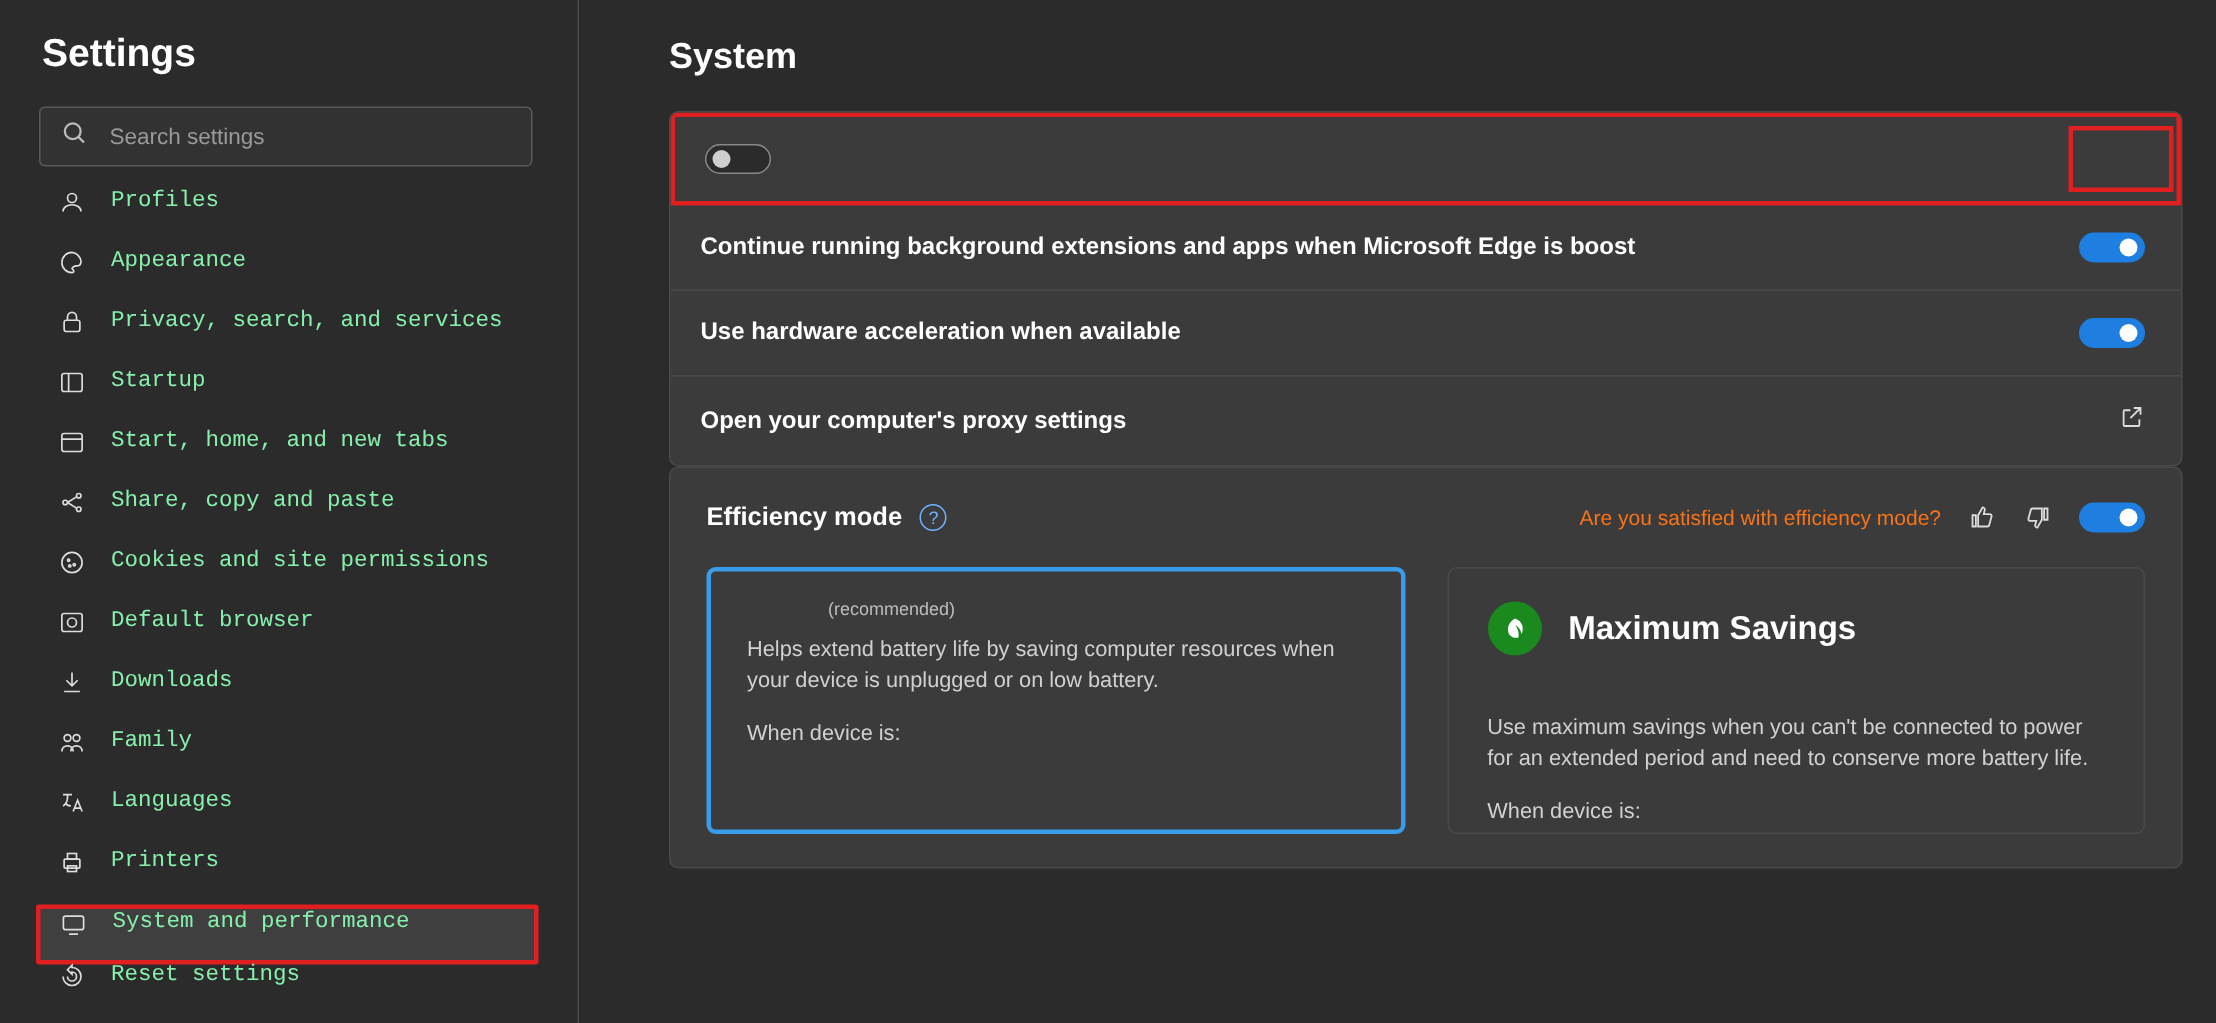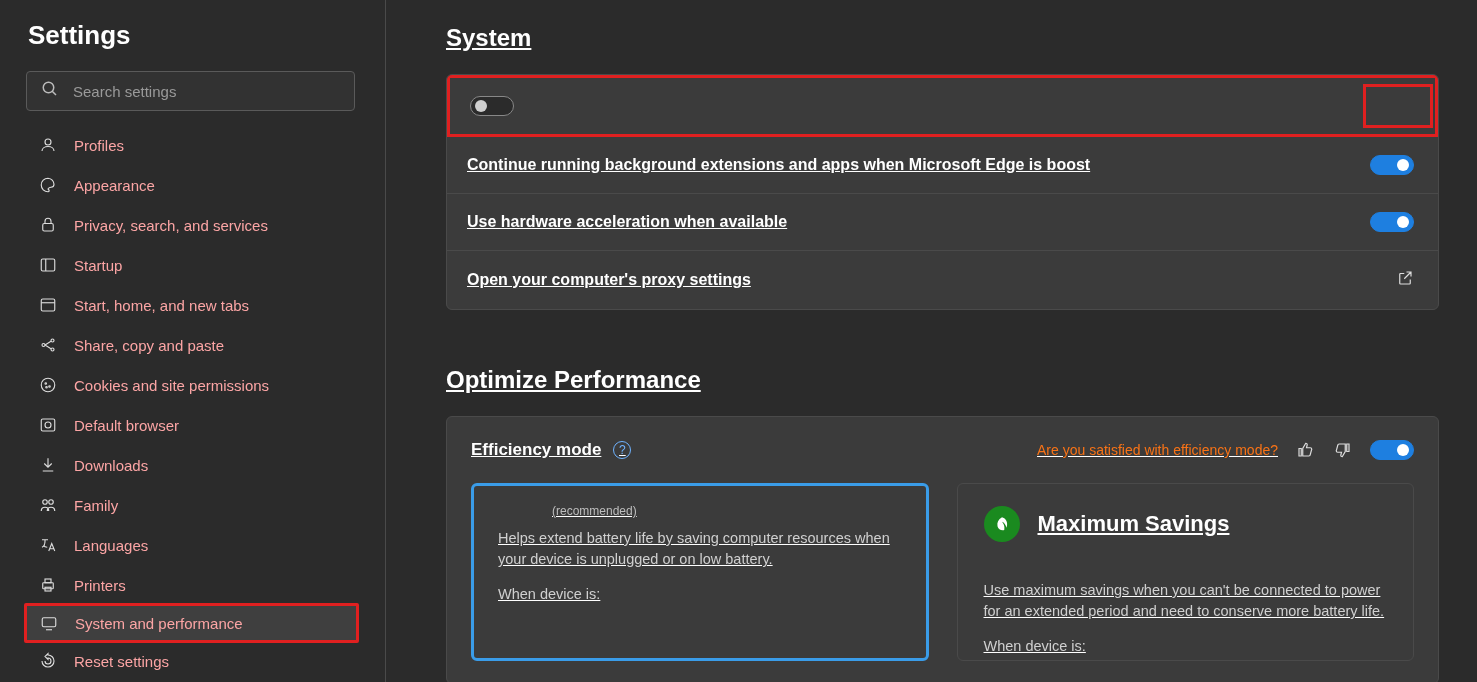--- a/index.html
+++ b/index.html
@@ -42,39 +42,38 @@
     border: 0;
     outline: 0;
     color: #fff;
     font-size: 15px;
     margin-left: 14px;
   }
   .search-input::placeholder { color: #9a9a9a; }
   .nav-list { list-style: none; padding: 0 28px 0 26px; }
   .nav-item {
     display: flex;
-    align-items: center;
     height: 40px;
     padding: 0 12px;
     border-radius: 4px;
     font-size: 15px;
     cursor: pointer;
-    color: #fca5a5;
+    color: #86efac;
+    font-family: Liberation Mono, monospace;
   }
   .nav-item.active { background: #3f3f3f; }
   .nav-item .icon { width: 20px; height: 20px; margin-right: 16px; display:flex; align-items:center; justify-content:center; }
   .nav-item .icon svg { width: 18px; height: 18px; fill: none; stroke: #ddd; stroke-width: 1.5; }
   .highlight-red { border: 3px solid #e02020; border-radius: 2px; }
   .sidebar .highlight-red { margin: -2px -2px; }
   
   .content {
     flex: 1;
-    padding: 24px 38px 0 60px;
+    padding: 24px 22px 0 60px;
     overflow: hidden;
-    text-decoration: underline;
   }
   .section-title {
     font-size: 24px;
     font-weight: 600;
     margin-bottom: 22px;
   }
   .card-group {
     background: #3b3b3b;
     border: 1px solid #4a4a4a;
     border-radius: 6px;
@@ -316,21 +315,20 @@
         <div class="title">Open your computer's proxy settings</div>
       </div>
       <span class="open-icon">
         <svg viewBox="0 0 24 24">
             <path d="M14 4h6v6M20 4l-9 9M19 14v5a1 1 0 01-1 1H6a1 1 0 01-1-1V7a1 1 0 011-1h5"></path>
           </svg>
       </span>
     </div>
   </div>
 
-  <h2 class="opt-title">Optimize Performance</h2>
 
   <div class="opt-card">
     <div class="opt-header">
       <span class="eff-title">Efficiency mode</span>
       <span class="help-icon">?</span>
       <div class="feedback">
         <span>Are you satisfied with efficiency mode?</span>
         <span class="thumb">
             <svg viewBox="0 0 24 24">
               <path d="M7 10v10H4V10h3zm2 10V10l4-7c1 0 2 1 2 2l-1 4h5a2 2 0 012 2l-2 7a2 2 0 01-2 2H9z"></path>

